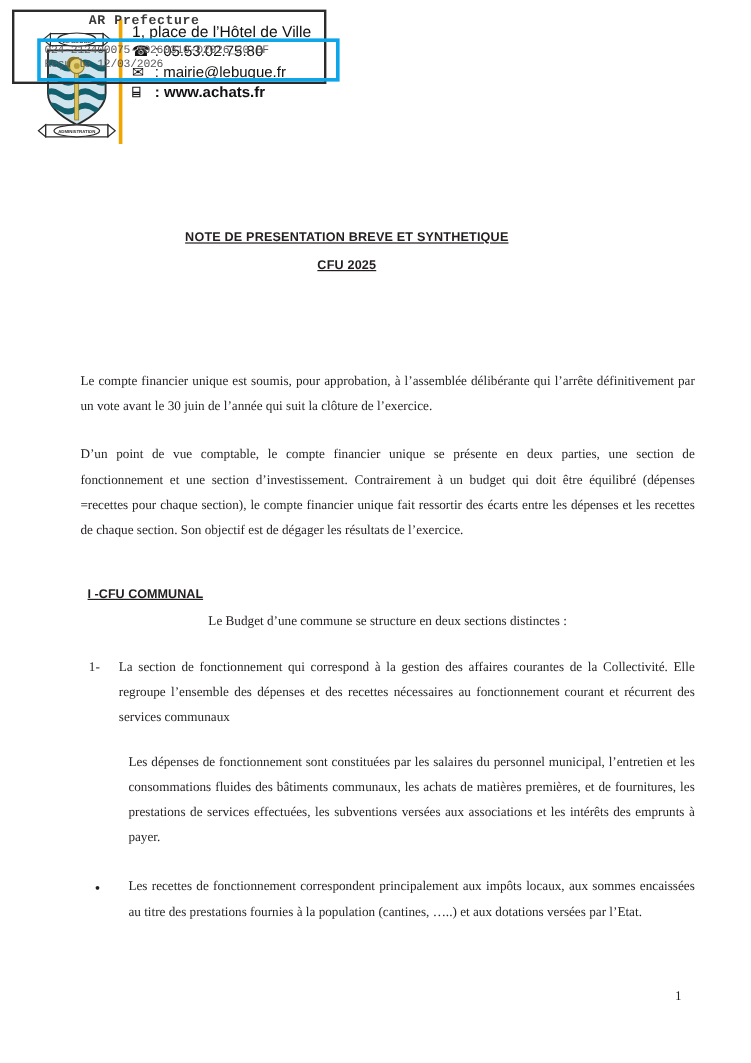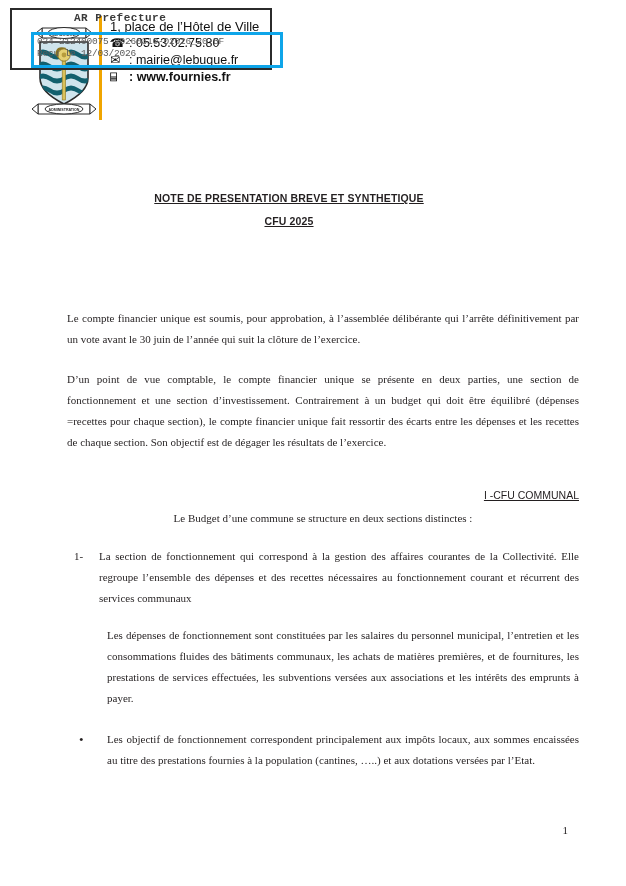--- a/index.html
+++ b/index.html
@@ -166,25 +166,24 @@
   }
 
   p.para {
     margin: 0 0 19px 0;
     text-align: justify;
   }
 
   .section-head {
     margin: 0 0 2px 0;
     font-family: "Liberation Sans", "DejaVu Sans", sans-serif;
-    font-weight: normal;
+    font-weight: bold;
     font-size: 10.5px;
     text-decoration: underline;
     padding-left: 6px;
-    text-align: right;
   }
 
   .lead-line {
     margin: 0 0 17px 0;
     text-align: center;
   }
 
   
   .num-item {
     display: flex;
@@ -286,21 +285,21 @@
       <div class="contact-line">
         <span class="c-icon">☎</span>
         <span>: 05.53.02.75.80</span>
       </div>
       <div class="contact-line">
         <span class="c-icon">✉</span>
         <span>: mairie@lebugue.fr</span>
       </div>
       <div class="contact-line web">
         <span class="c-icon">⌸</span>
-        <span>: www.fournies.fr</span>
+        <span>: www.achats.fr</span>
       </div>
     </div>
 
     <div class="ar-stamp">
       <div class="ar-stamp-title">AR Prefecture</div>
       <div class="ar-inner">
         <div class="ar-ref">024-212400075-20260310-D2026_20-BF</div>
         <div class="ar-recu">Reçu le 12/03/2026</div>
       </div>
     </div>
@@ -325,18 +324,18 @@
 
     <div class="num-item">
       <span class="num-marker">1-</span>
       <span class="num-text">La section de fonctionnement qui correspond à la gestion des affaires courantes de la Collectivité. Elle regroupe l’ensemble des dépenses et des recettes nécessaires au fonctionnement courant et récurrent des services communaux</span>
     </div>
 
     <p class="sub-para">Les dépenses de fonctionnement sont constituées par les salaires du personnel municipal, l’entretien et les consommations fluides des bâtiments communaux, les achats de matières premières, et de fournitures, les prestations de services effectuées, les subventions versées aux associations et les intérêts des emprunts à payer.</p>
 
     <div class="bullet-item">
       <span class="bullet-marker">•</span>
-      <span class="bullet-text">Les objectif de fonctionnement correspondent principalement aux impôts locaux, aux sommes encaissées au titre des prestations fournies à la population (cantines, …..) et aux dotations versées par l’Etat.</span>
+      <span class="bullet-text">Les recettes de fonctionnement correspondent principalement aux impôts locaux, aux sommes encaissées au titre des prestations fournies à la population (cantines, …..) et aux dotations versées par l’Etat.</span>
     </div>
   </div>
 
   <div class="page-number">1</div>
 </div>
 
 </body></html>

